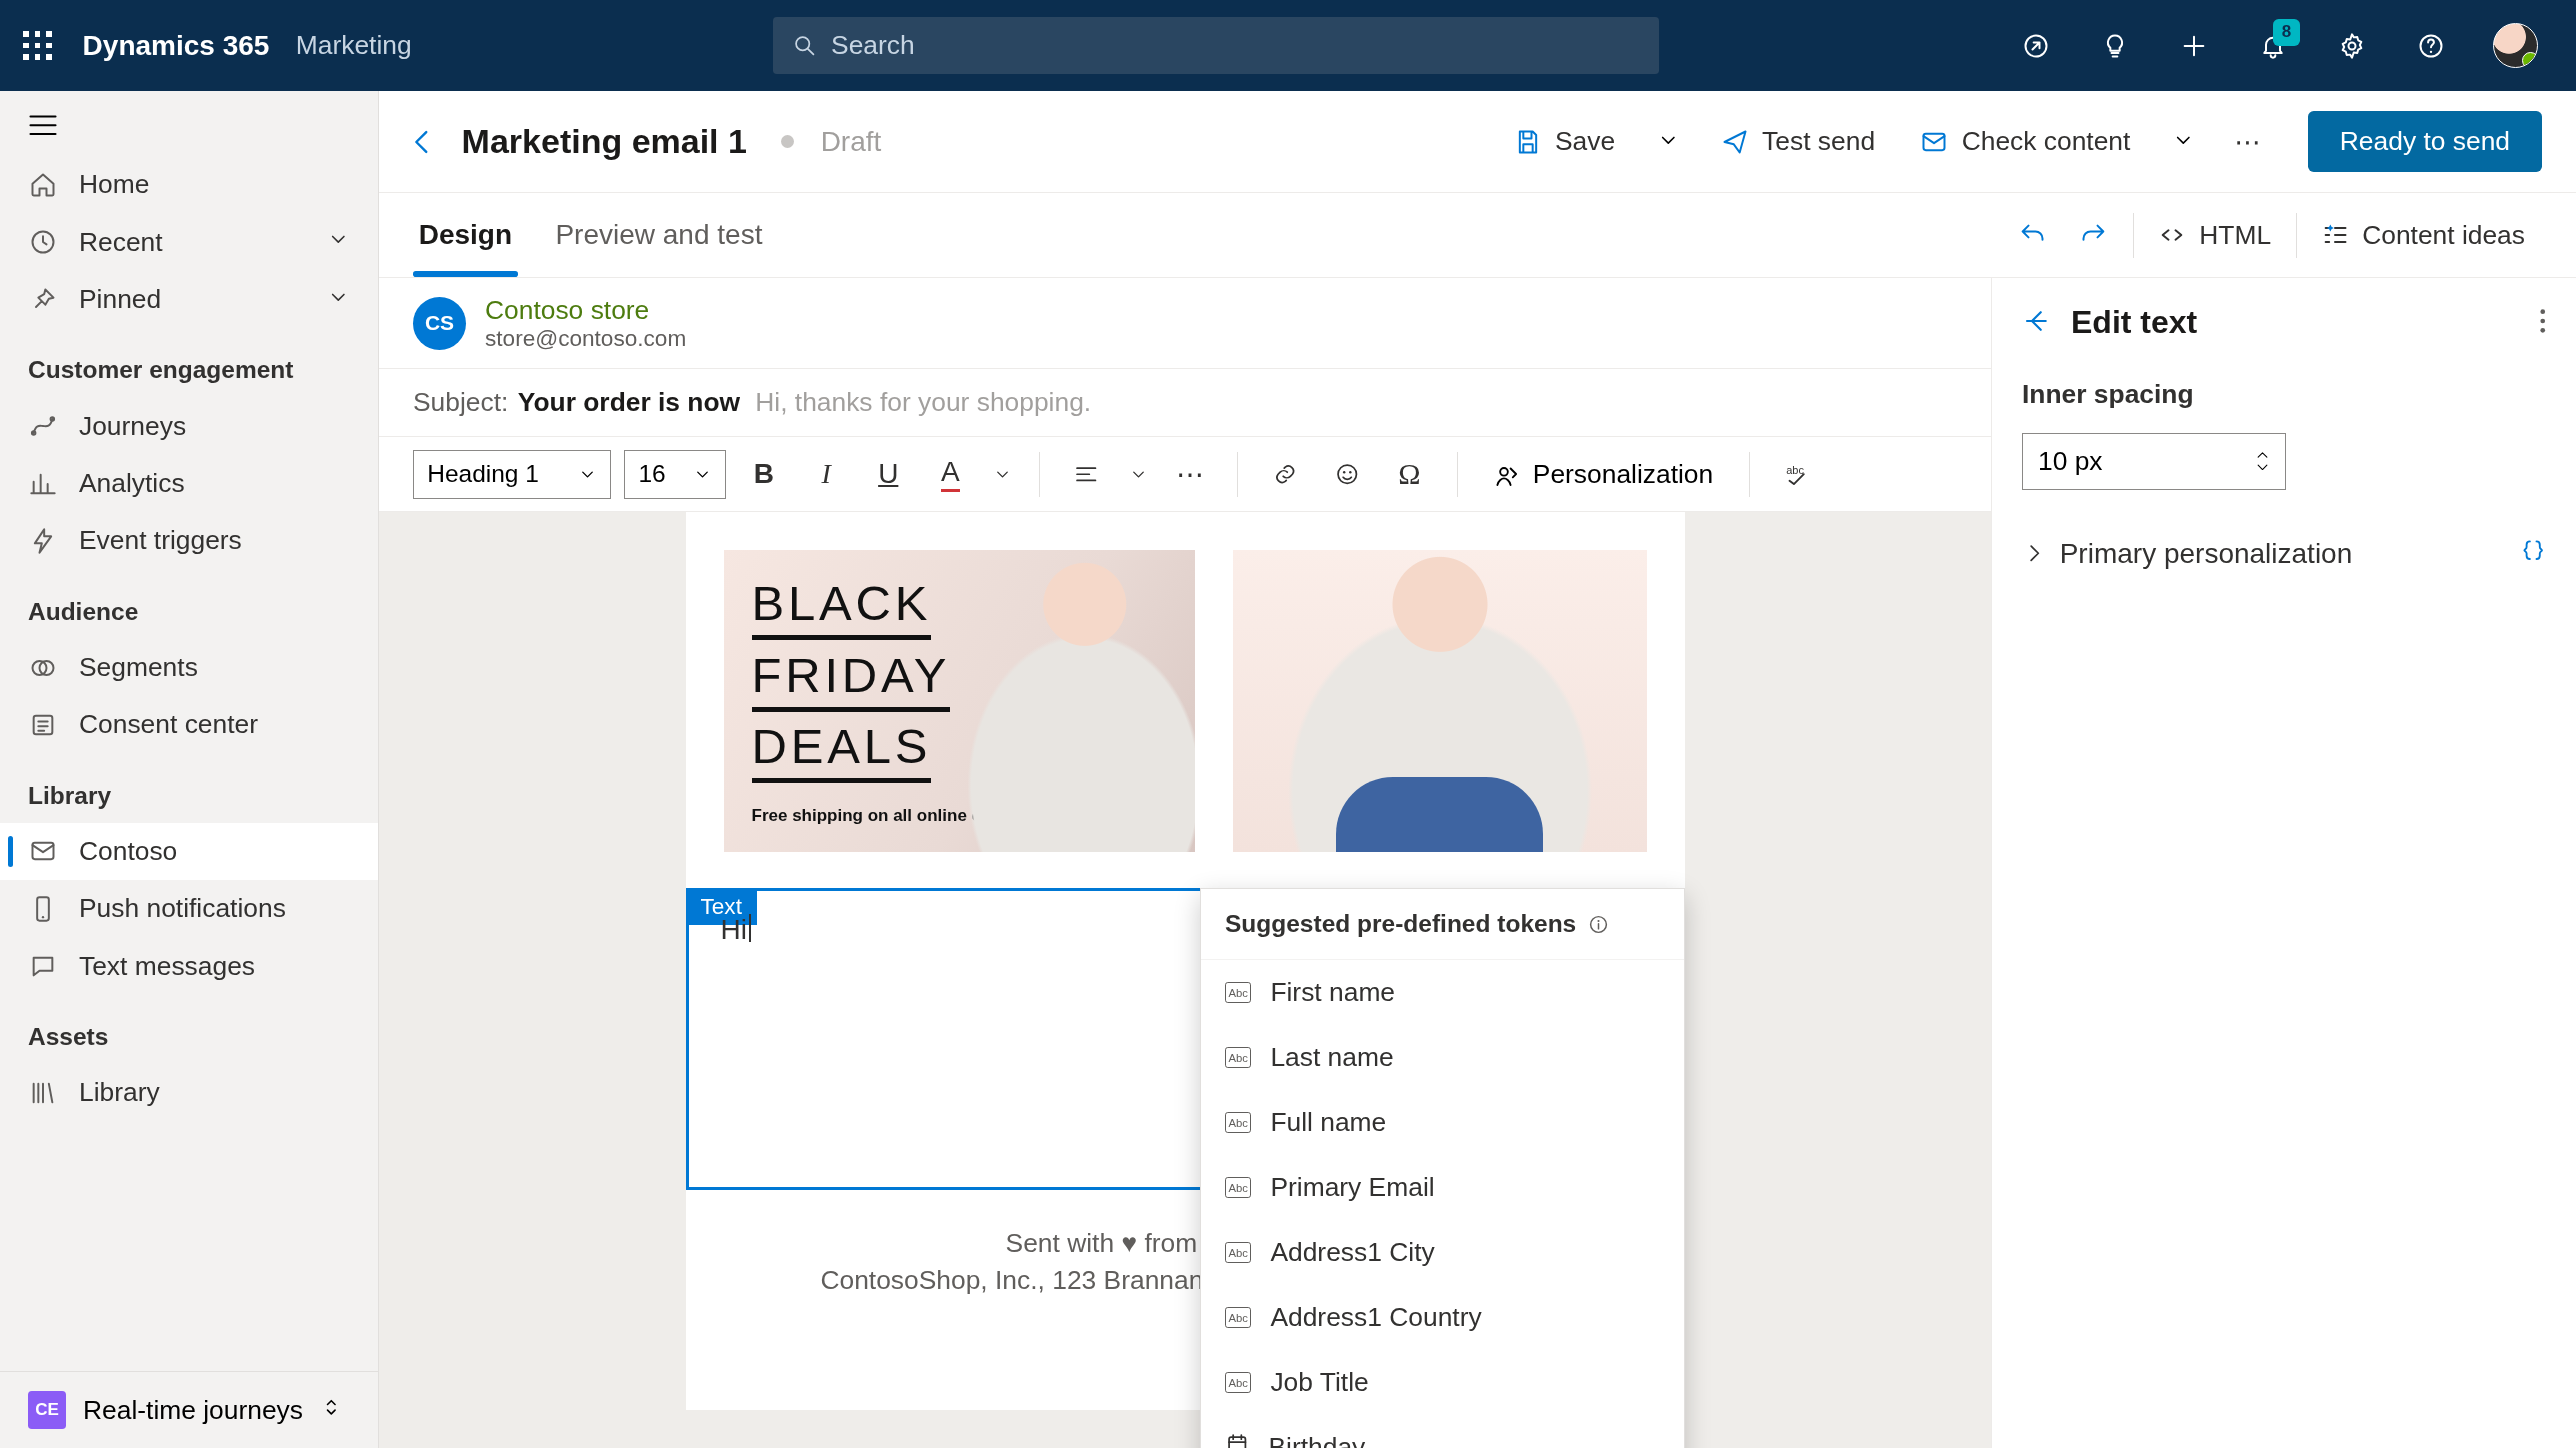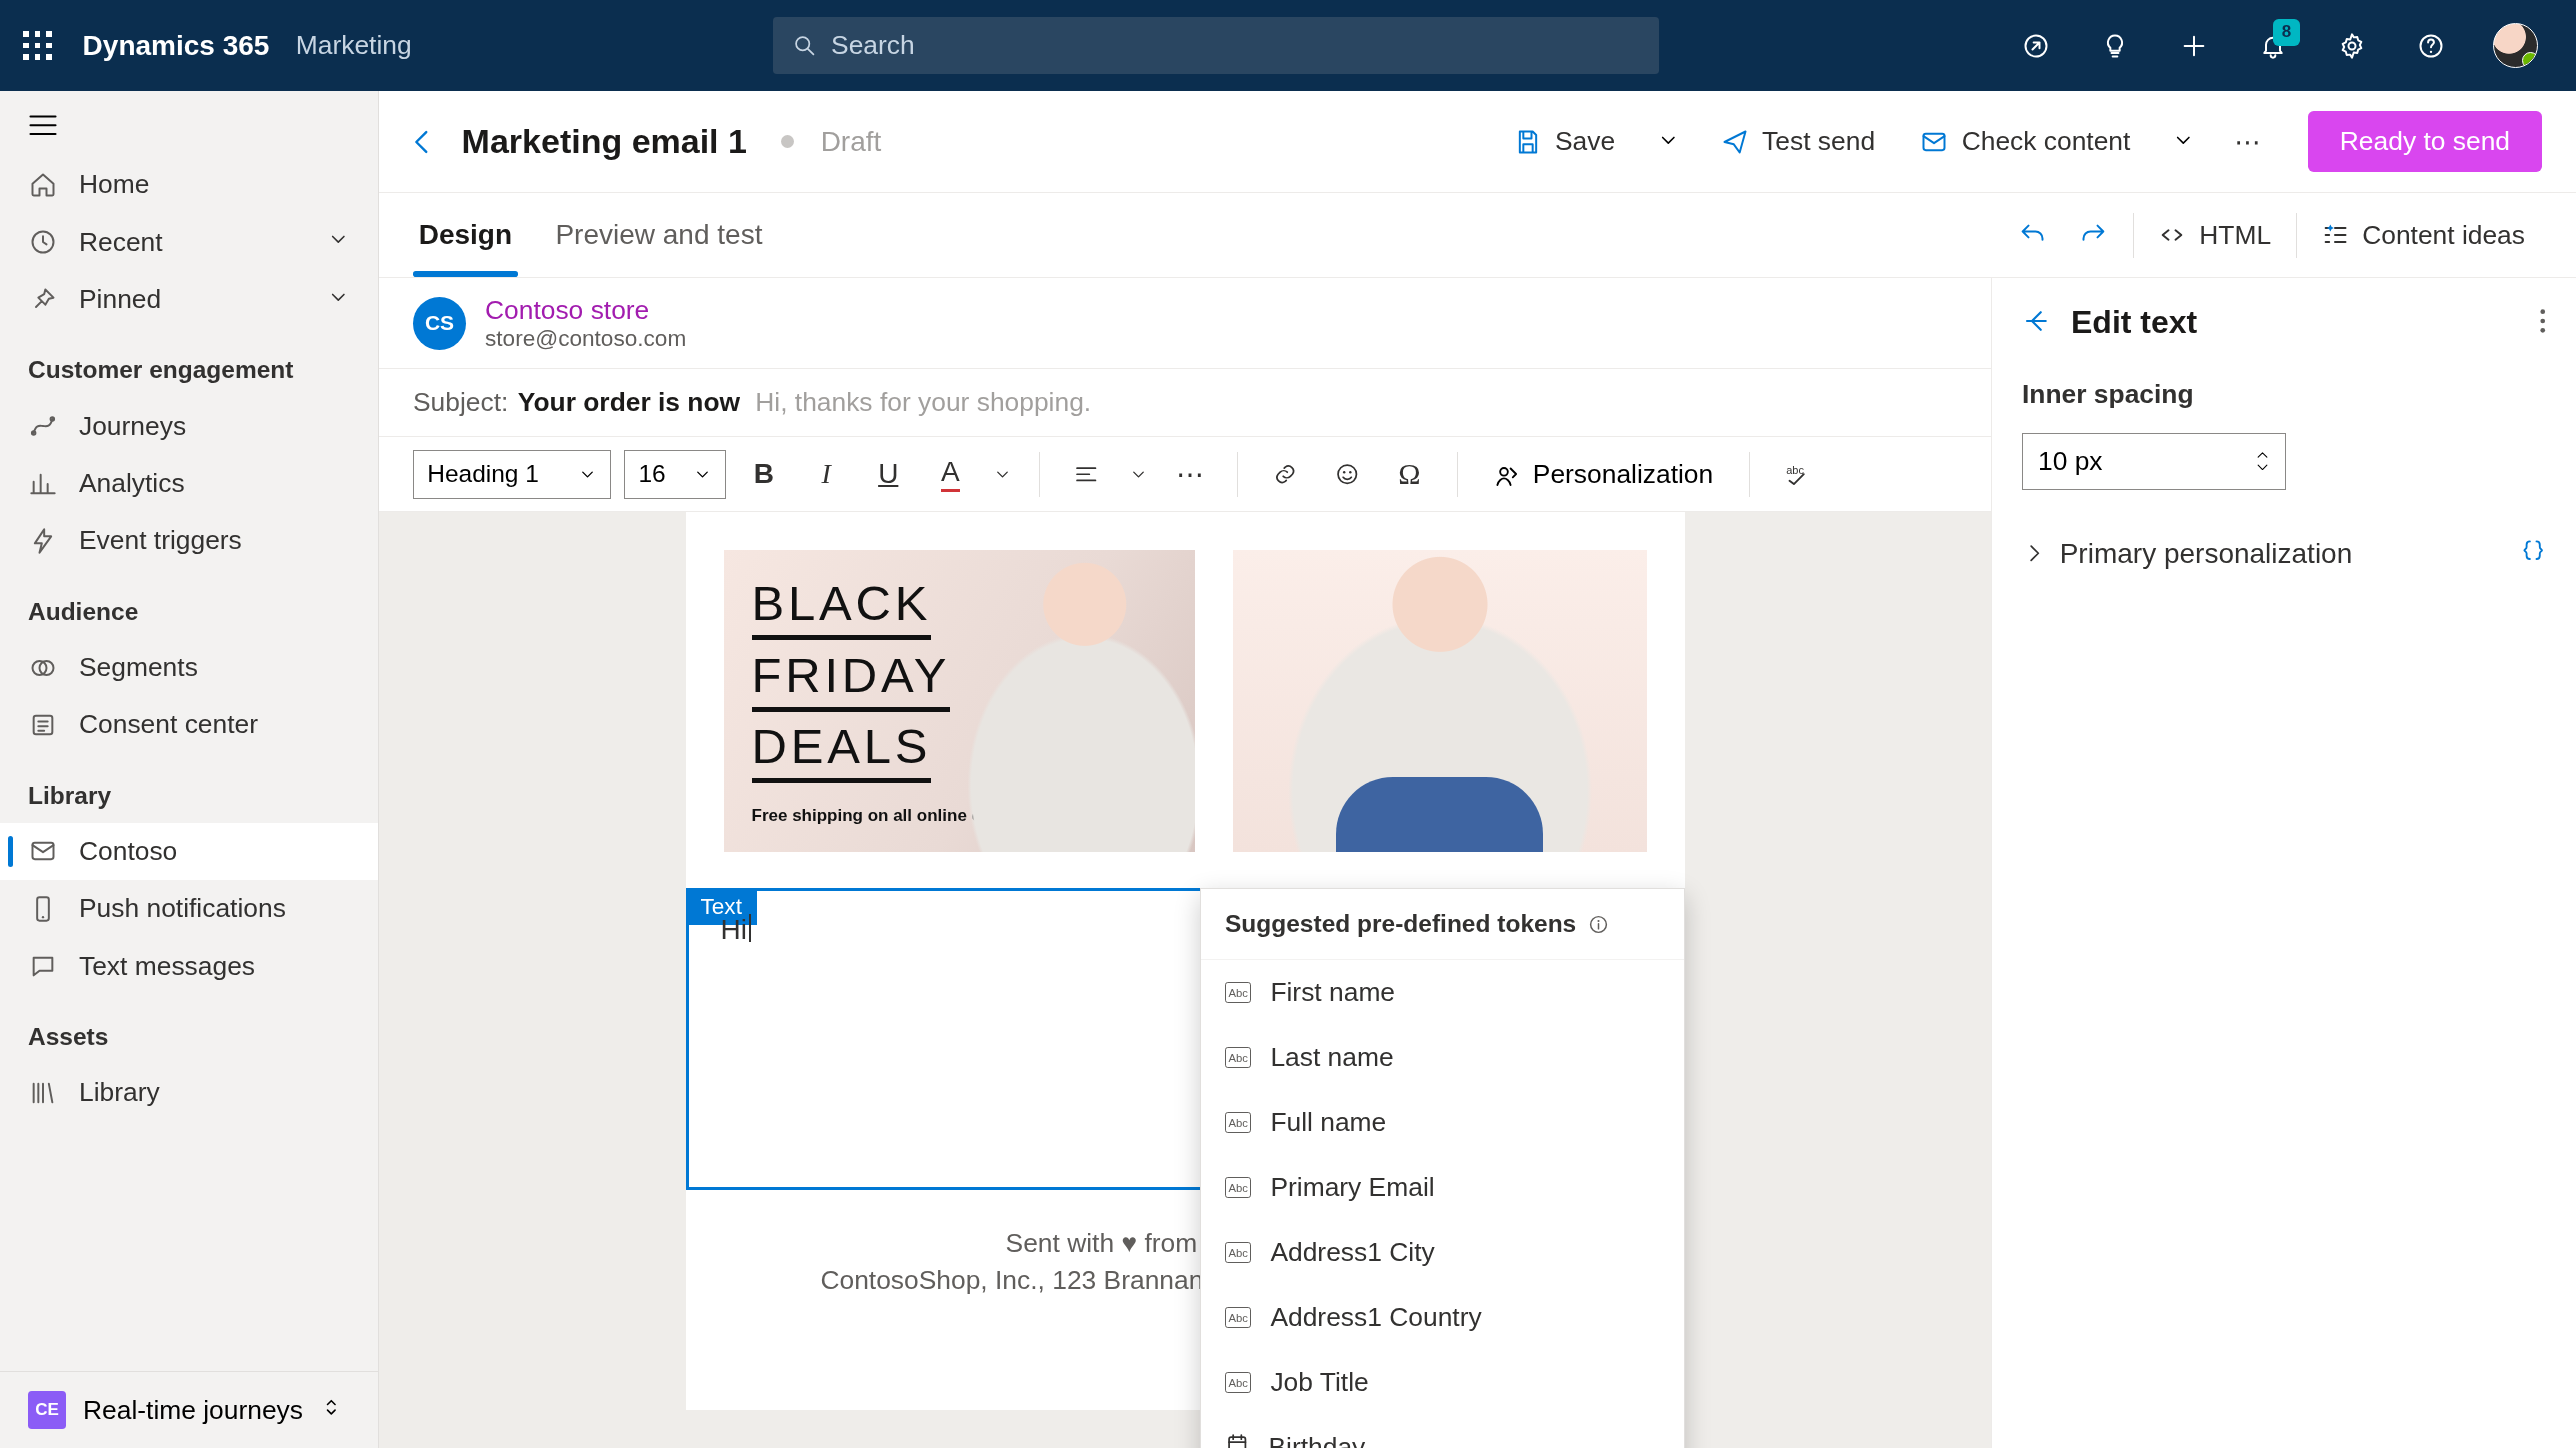--- a/index.html
+++ b/index.html
@@ -42,36 +42,36 @@
 .main { flex:1; background:#fff; display:flex; flex-direction:column; min-width:0; }
 .cmdbar { height: 102px; border-bottom:0.9px solid #edebe9; display:flex; align-items:center; padding: 0 34px 0 22.6px; gap:19px; }
 .back-arrow { width:41px; height:41px; color:#0078d4; cursor:pointer; display:flex; align-items:center; justify-content:center; }
 .title { font-size:34px; font-weight:600; color:#1b1a19; }
 .status-dot { width:13.2px; height:13.2px; border-radius:50%; background:#c8c6c4; margin: 0 7.5px 0 15px; }
 .status-text { font-size:28px; color:#a19f9d; }
 .cmdbar .cmd-spacer { flex:1; }
 .cmd-btn { display:flex; align-items:center; gap:13.2px; font-size:26.4px; color:#323130; padding:9.4px 13.2px; cursor:pointer; }
 .cmd-btn svg { color:#0078d4; }
 .cmd-chev { padding:9.4px 9.4px; cursor:pointer; }
-.primary-btn { background:#d946ef; color:#fff; font-size:26.4px; padding: 15px 32px; border-radius:5.7px; cursor:pointer; margin-left:15px; }
+.primary-btn { background:#0369a1; color:#fff; font-size:26.4px; padding: 15px 32px; border-radius:5.7px; cursor:pointer; margin-left:15px; }
 .cmd-more { padding:9.4px 11.3px; cursor:pointer; font-size:26.4px; color:#323130; letter-spacing:1.9px; }
 
 
 .tabrow { height: 85px; border-bottom:0.9px solid #edebe9; display:flex; align-items:stretch; padding: 0 34px 0 34px; }
 .tab { display:flex; align-items:center; font-size:28px; color:#605e5c; padding: 0 5.7px; margin-right:32px; cursor:pointer; position:relative; }
 .tab.active { color:#1b1a19; font-weight:600; }
 .tab.active::after { content:""; position:absolute; left:0; right:0; bottom:0; height:5.7px; background:#0078d4; border-radius:2.8px; }
 .tab-spacer { flex:1; }
 .tool-icon { display:flex; align-items:center; gap:13.2px; font-size:26.4px; color:#323130; padding:0 17px; cursor:pointer; }
 .tool-sep { width:0.9px; align-self:center; height:45px; background:#e1dfdd; margin: 0 7.5px; }
 
 
 .fromrow { height: 91px; border-bottom:0.9px solid #edebe9; display:flex; align-items:center; padding: 0 34px; gap:19px; }
 .from-av { width:53px; height:53px; border-radius:50%; background:#0078d4; color:#fff; font-size:21px; font-weight:600; display:flex; align-items:center; justify-content:center; }
-.from-name { font-size:26.4px; color:#a21caf; }
+.from-name { font-size:26.4px; color:#4d7c0f; }
 .from-email { font-size:22.6px; color:#605e5c; }
 
 
 .subjrow { height: 68px; border-bottom:0.9px solid #edebe9; display:flex; align-items:center; padding:0 34px; font-size:26.4px; gap:9.4px; }
 .subjrow .label { color:#605e5c; }
 .subjrow .val { font-weight:600; color:#1b1a19; }
 .subjrow .placeholder { color:#a19f9d; margin-left:5.7px; }
 
 
 .fmtrow { height: 75px; border-bottom:0.9px solid #edebe9; display:flex; align-items:center; padding:0 34px; gap:13.2px; }

